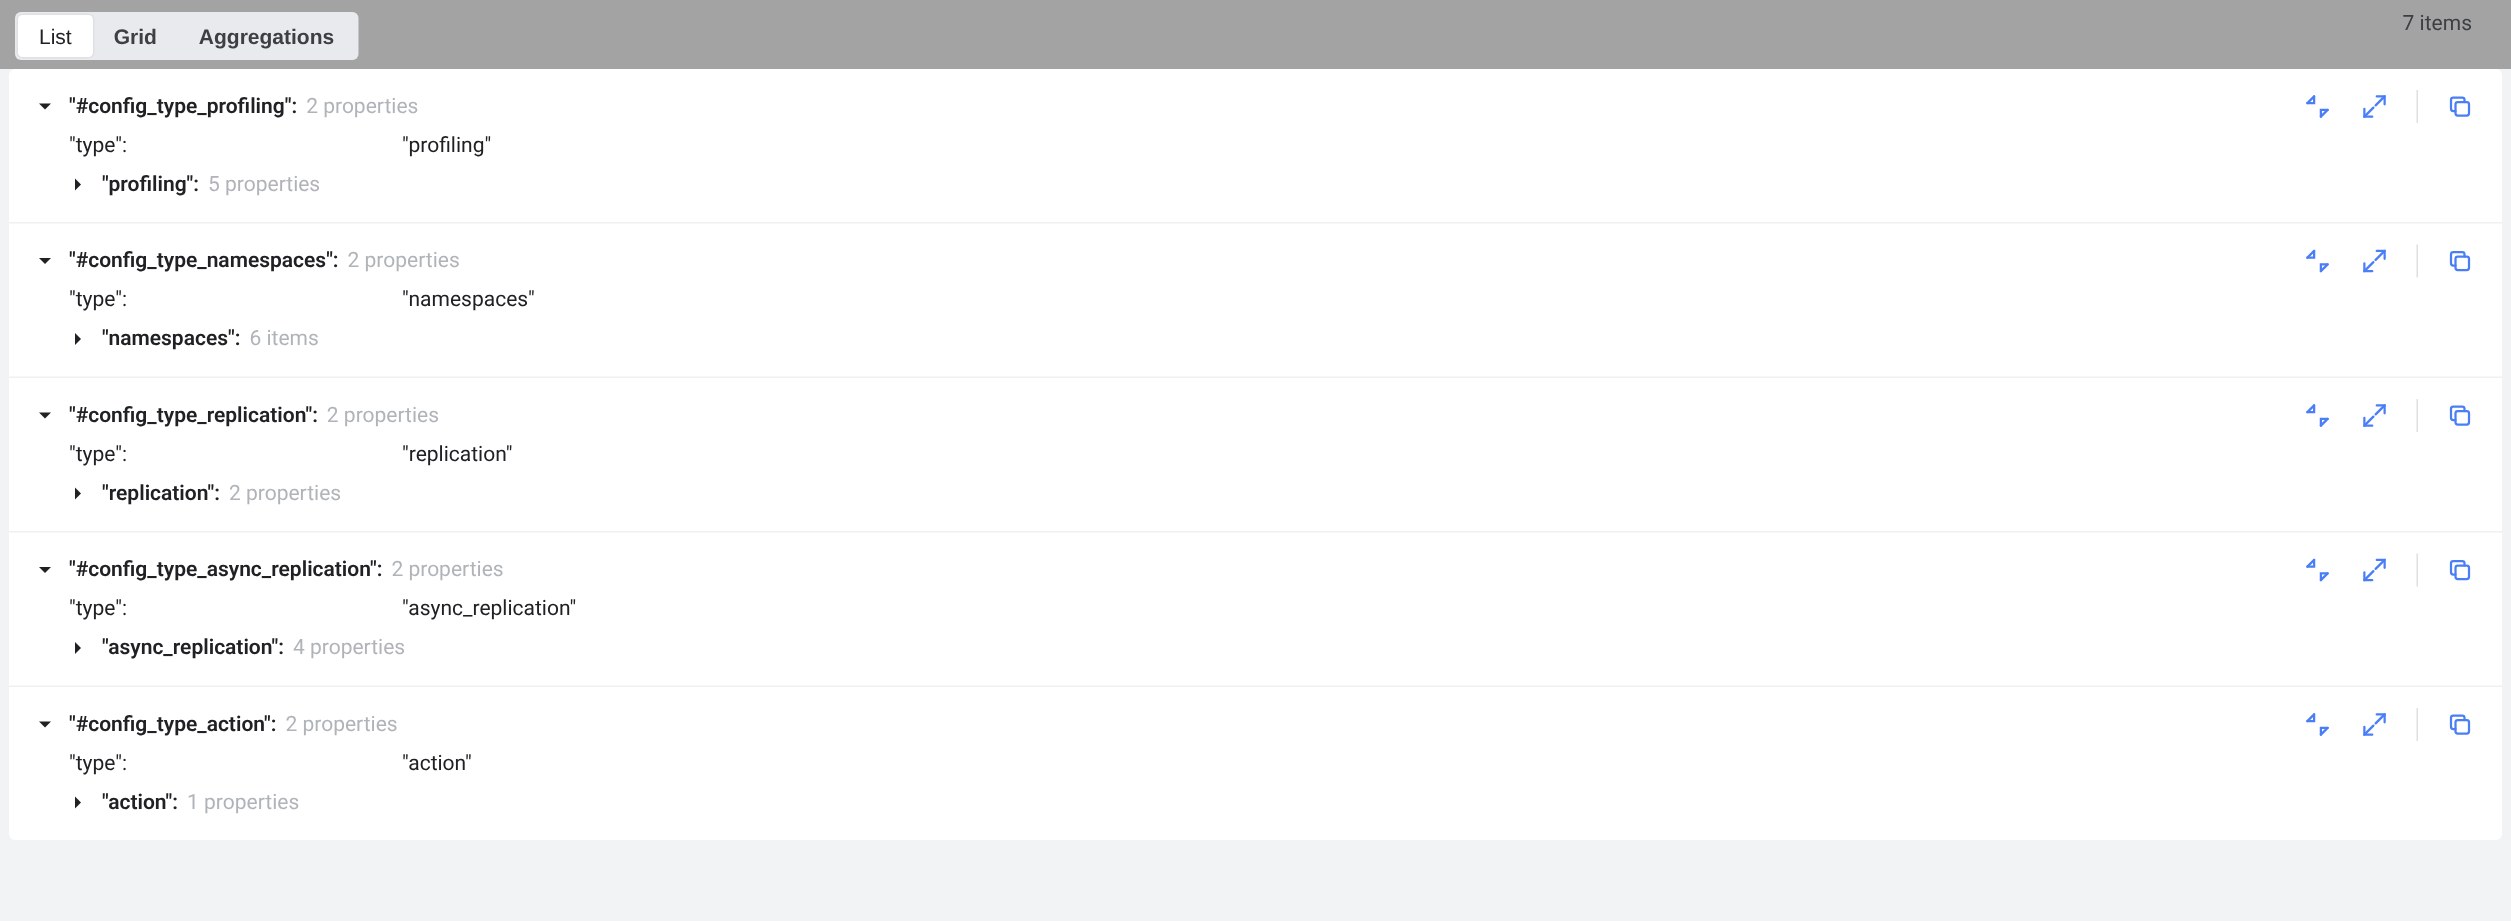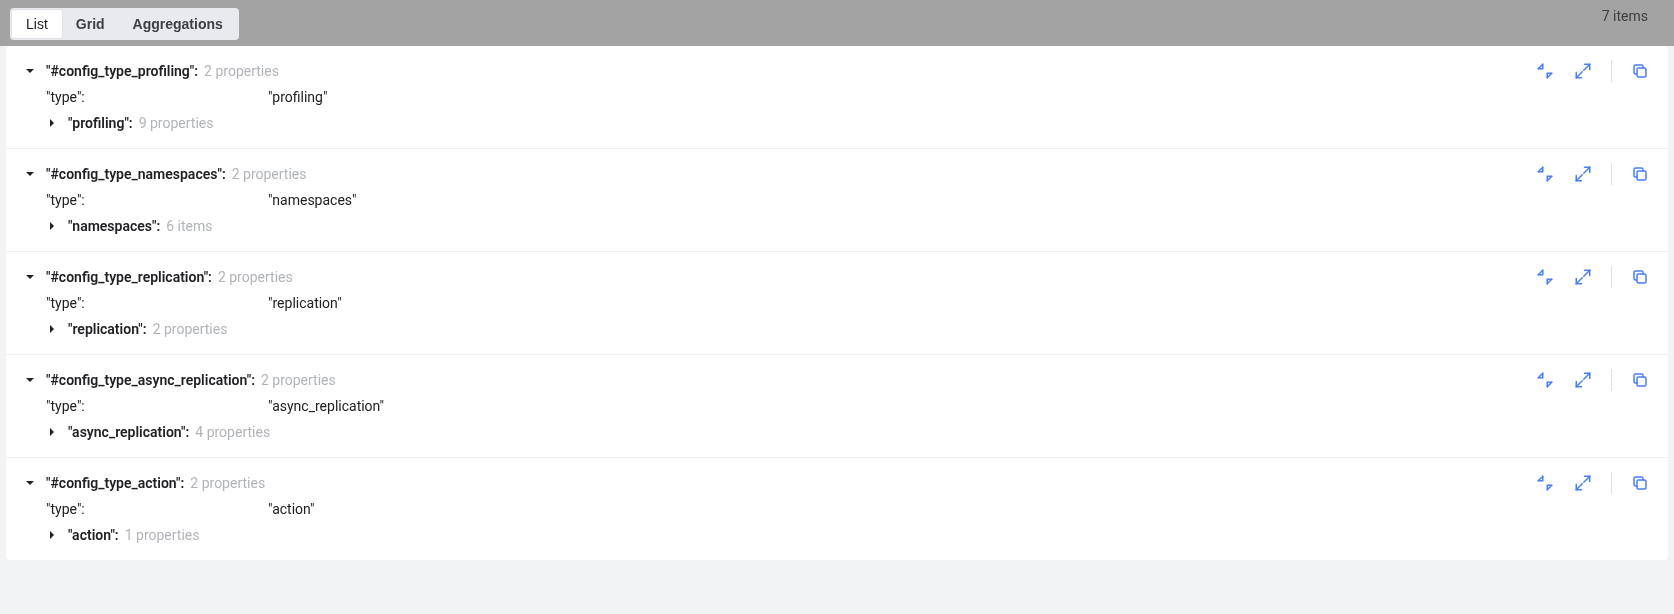--- a/index.html
+++ b/index.html
@@ -146,21 +146,21 @@
         <span class="val">"profiling"</span>
       </div>
       <div class="row">
         <span class="indent-spacer"></span>
         <span class="caret">
           <svg width="10" height="10" viewBox="0 0 10 10">
               <path d="M3 1 L7 5 L3 9 Z" fill="#202124"></path>
             </svg>
         </span>
         <span class="key-quote key-bold">"profiling":</span>
-        <span class="meta">9 properties</span>
+        <span class="meta">5 properties</span>
       </div>
     </div>
     <div class="actions">
       <span class="action-btn">
         <svg width="18" height="18" viewBox="0 0 24 24" fill="none" stroke="#4a7ef6" stroke-width="2" stroke-linecap="round">
             <path d="M9 3v6H3"></path>
             <path d="M15 21v-6h6"></path>
             <path d="M3 9l6-6"></path>
             <path d="M21 15l-6 6"></path>
           </svg>

